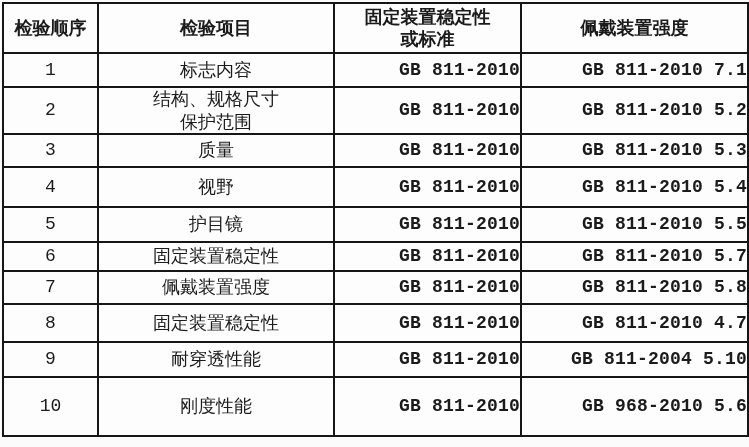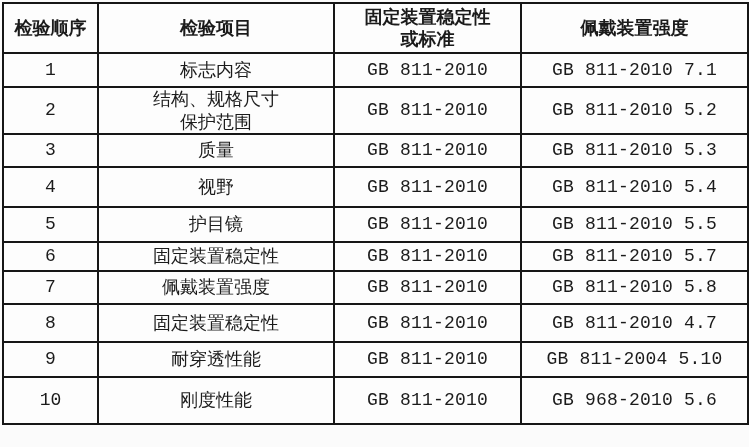--- a/index.html
+++ b/index.html
@@ -44,39 +44,40 @@
     text-align: center;
     font-family: "Liberation Mono", "DejaVu Sans Mono", monospace;
     font-size: 17px;
   }
   td.item {
     text-align: center;
     padding-left: 15px;
     white-space: pre-line;
   }
   td.basis, td.method {
-    text-align: center;
+    text-align: right;
     padding-left: 14px;
     padding-top: 4px;
     font-family: "Liberation Mono", "DejaVu Sans Mono", monospace;
     font-size: 16px;
     letter-spacing: 0.2px;
+    font-weight: bold;
   }
   
   tr.hr  { height: 50px; }
   tr.r0  { height: 34px; }
   tr.r1  { height: 46px; }
   tr.r2  { height: 33px; }
   tr.r3  { height: 40px; }
   tr.r4  { height: 35px; }
   tr.r5  { height: 29px; }
   tr.r6  { height: 33px; }
   tr.r7  { height: 38px; }
   tr.r8  { height: 35px; }
-  tr.r9  { height: 47px; margin-left: 12px; }
+  tr.r9  { height: 59px; margin-left: 12px; }
 </style>
 </head>
 <body>
 
 <table class="insp">
   <colgroup>
     <col class="c-order">
       <col class="c-item">
       <col class="c-basis">
       <col class="c-method">

